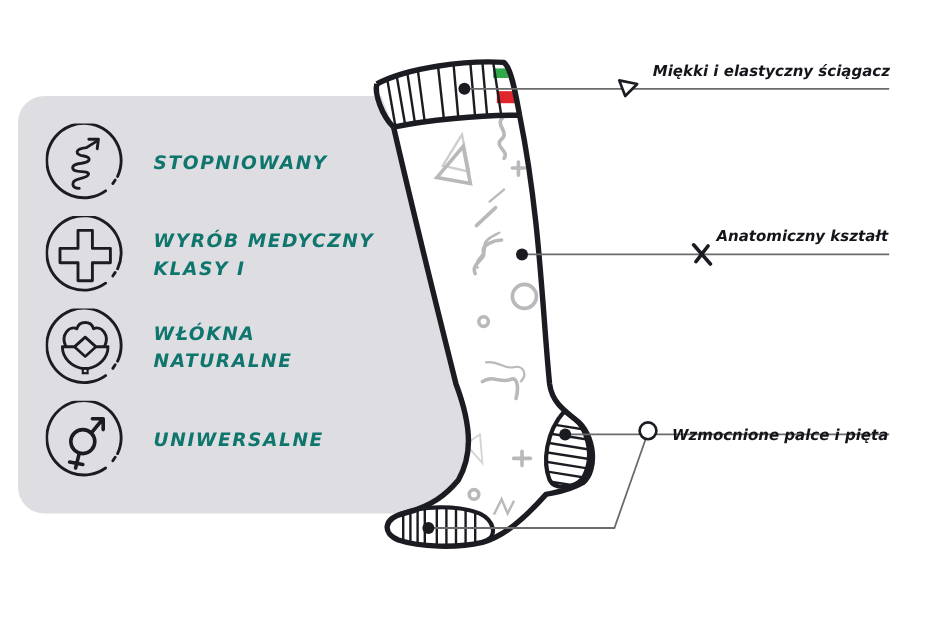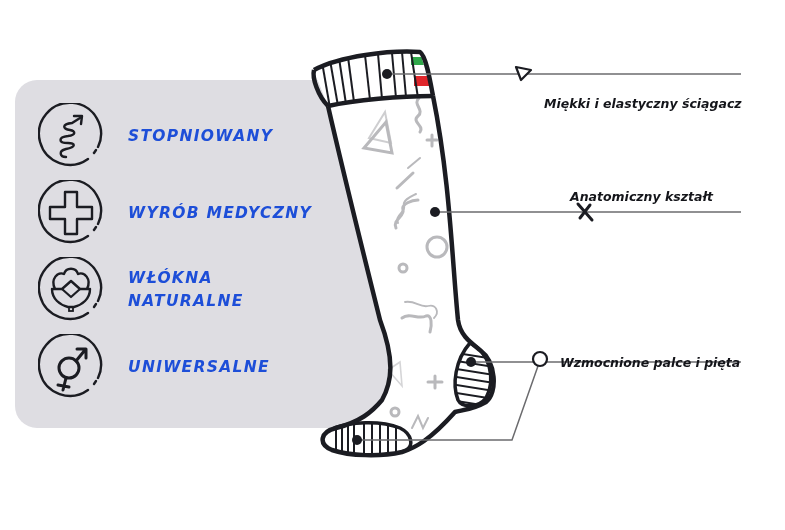--- a/index.html
+++ b/index.html
@@ -1,21 +1,21 @@
 <!DOCTYPE html>
 <html><head>
 <meta charset="utf-8">
 <style>
   html,body{margin:0;padding:0;background:#ffffff;}
   body{width:785px;height:530px;position:relative;overflow:hidden;font-family:"DejaVu Sans",sans-serif;}
   .panel{position:absolute;left:15px;top:80px;width:420px;height:348px;background:#dedde2;border-radius:22px;}
   .feature{position:absolute;left:38px;display:flex;align-items:center;}
   .feature .ico{width:66px;height:66px;display:block;}
   .feature .txt{position:absolute;left:90px;top:50%;transform:translateY(-50%);
-    font-weight:bold;font-style:italic;font-size:15.5px;line-height:23px;letter-spacing:1.3px;color:#1d4ed8;white-space:nowrap;}
+    font-weight:bold;font-style:italic;font-size:15.5px;line-height:23px;letter-spacing:1.3px;color:#0f766e;white-space:nowrap;}
   .feature .txt span{display:block;}
   .sock{position:absolute;left:0;top:0;width:785px;height:530px;}
   .callout{position:absolute;font-weight:bold;font-style:italic;font-size:12.5px;color:#14151a;white-space:nowrap;}
 </style>
 </head>
 <body>
 
 <div class="panel"></div>
 
 <div class="feature" style="top:103px;">
@@ -31,20 +31,21 @@
 </div>
 
 <div class="feature" style="top:180px;">
   <svg class="ico" viewBox="0 0 66 66">
     <path d="M50 56 A31 31 0 1 1 60 44" fill="none" stroke="#1b1c22" stroke-width="2.4" stroke-linecap="round"></path>
     <path d="M56 50 L58 47" stroke="#1b1c22" stroke-width="2.4" stroke-linecap="round"></path>
     <path d="M27 12 H39 V27 H54 V39 H39 V54 H27 V39 H12 V27 H27 Z" fill="none" stroke="#1b1c22" stroke-width="2.4" stroke-linejoin="round"></path>
   </svg>
   <div class="txt">
     <span>WYRÓB MEDYCZNY</span>
+      <span>KLASY I</span>
   </div>
 </div>
 
 <div class="feature" style="top:257px;">
   <svg class="ico" viewBox="0 0 66 66">
     <path d="M50 56 A31 31 0 1 1 60 44" fill="none" stroke="#1b1c22" stroke-width="2.4" stroke-linecap="round"></path>
     <path d="M56 50 L58 47" stroke="#1b1c22" stroke-width="2.4" stroke-linecap="round"></path>
     <path d="M17 32 C12 22 20 14 26 17 C28 10 38 10 40 17 C46 14 54 22 49 32" fill="none" stroke="#1b1c22" stroke-width="2.4" stroke-linejoin="round"></path>
     <path d="M14 32 L24 32 L33 24 L42 32 L52 32 C52 42 44 48 36 50 L30 50 C22 48 14 42 14 32 Z" fill="none" stroke="#1b1c22" stroke-width="2.4" stroke-linejoin="round"></path>
     <path d="M24 32 L33 40 L42 32" fill="none" stroke="#1b1c22" stroke-width="2.2" stroke-linejoin="round"></path>
@@ -160,15 +161,15 @@
   <circle cx="387" cy="74" r="5" fill="#1b1c22"></circle>
   <circle cx="435" cy="212" r="5" fill="#1b1c22"></circle>
   <circle cx="471" cy="362" r="5" fill="#1b1c22"></circle>
   <circle cx="357" cy="440" r="5" fill="#1b1c22"></circle>
 
   <path d="M516 67 L531 70 L521 80 Z" fill="#ffffff" stroke="#1b1c22" stroke-width="2.2" stroke-linejoin="round"></path>
   <path d="M578 204 L592 220 M590 205 L580 218" stroke="#1b1c22" stroke-width="3" stroke-linecap="round"></path>
   <circle cx="540" cy="359" r="7" fill="#ffffff" stroke="#1b1c22" stroke-width="2.2"></circle>
 </svg>
 
-<div class="callout" style="left:544px;top:51px;margin-top:45px;">Miękki i elastyczny ściągacz</div>
-<div class="callout" style="left:570px;top:189px;">Anatomiczny kształt</div>
+<div class="callout" style="left:544px;top:51px;">Miękki i elastyczny ściągacz</div>
+<div class="callout" style="left:597px;top:189px;">Anatomiczny kształt</div>
 <div class="callout" style="left:560px;top:339px;margin-top:16px;">Wzmocnione palce i pięta</div>
 
 </body></html>

